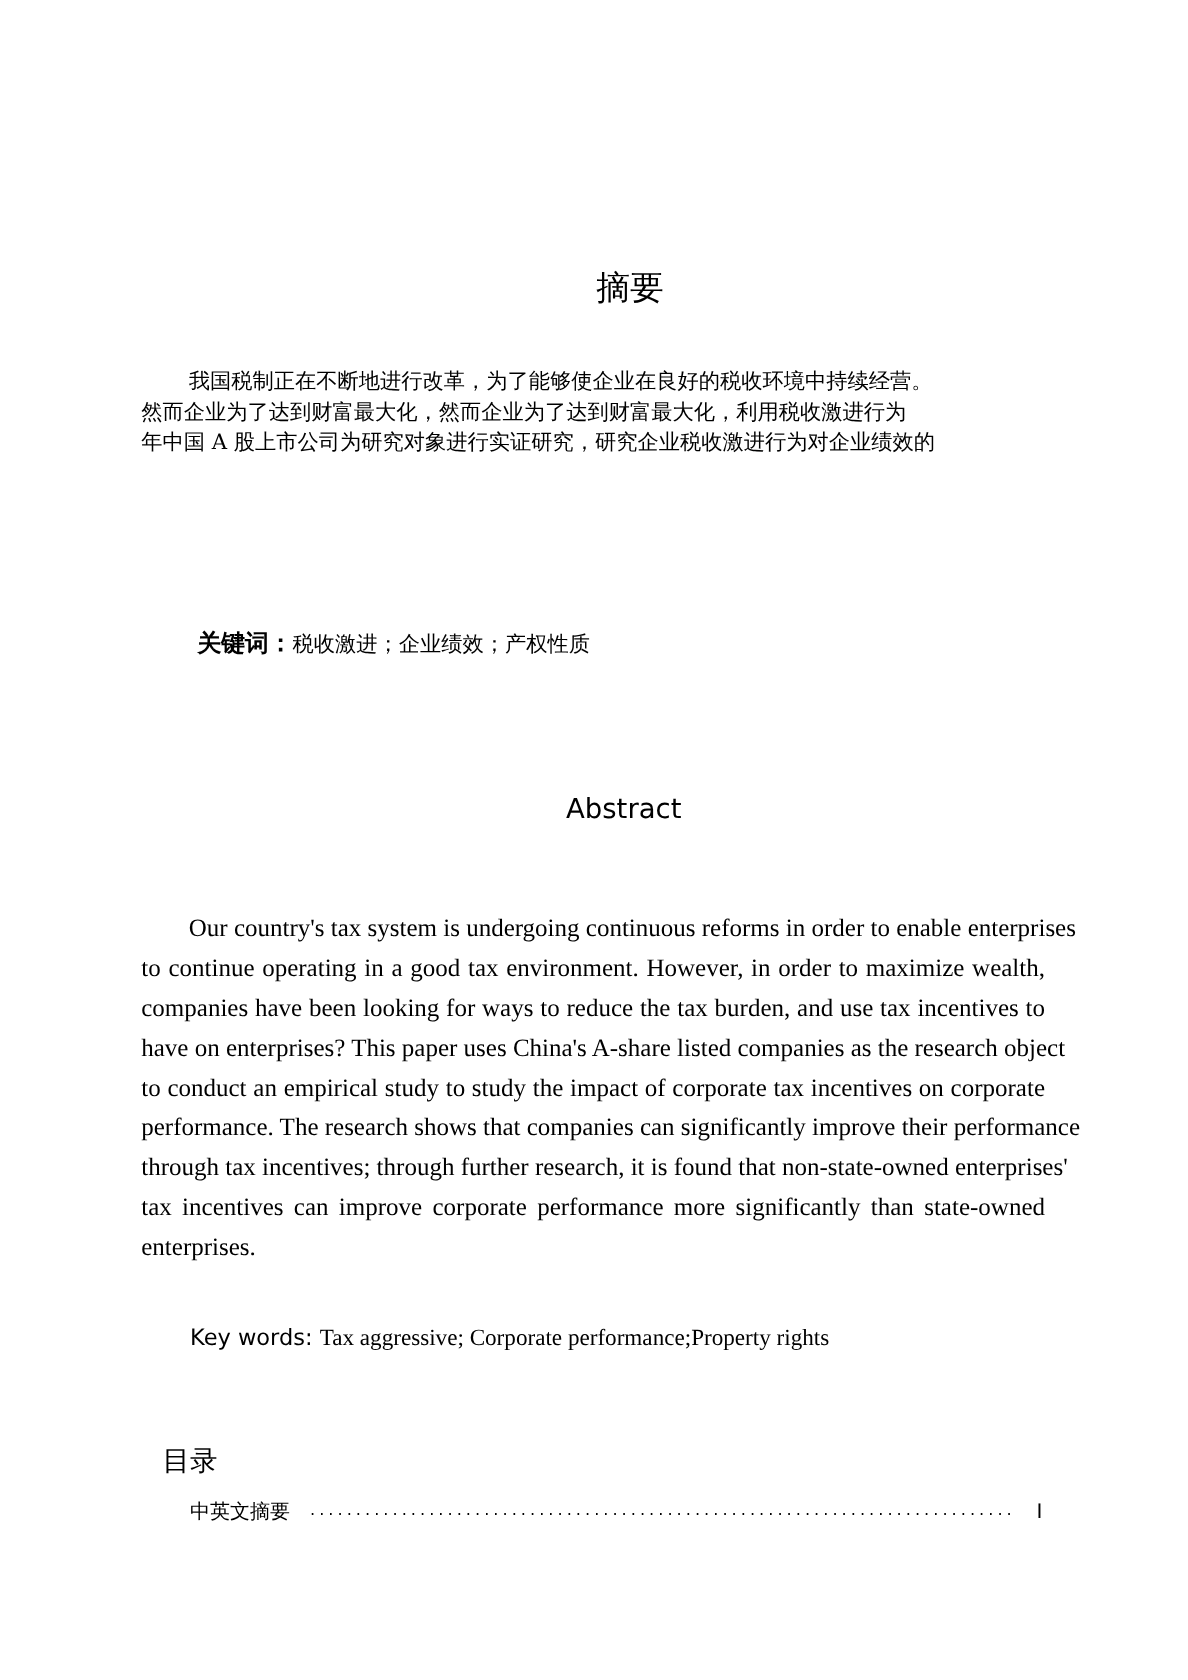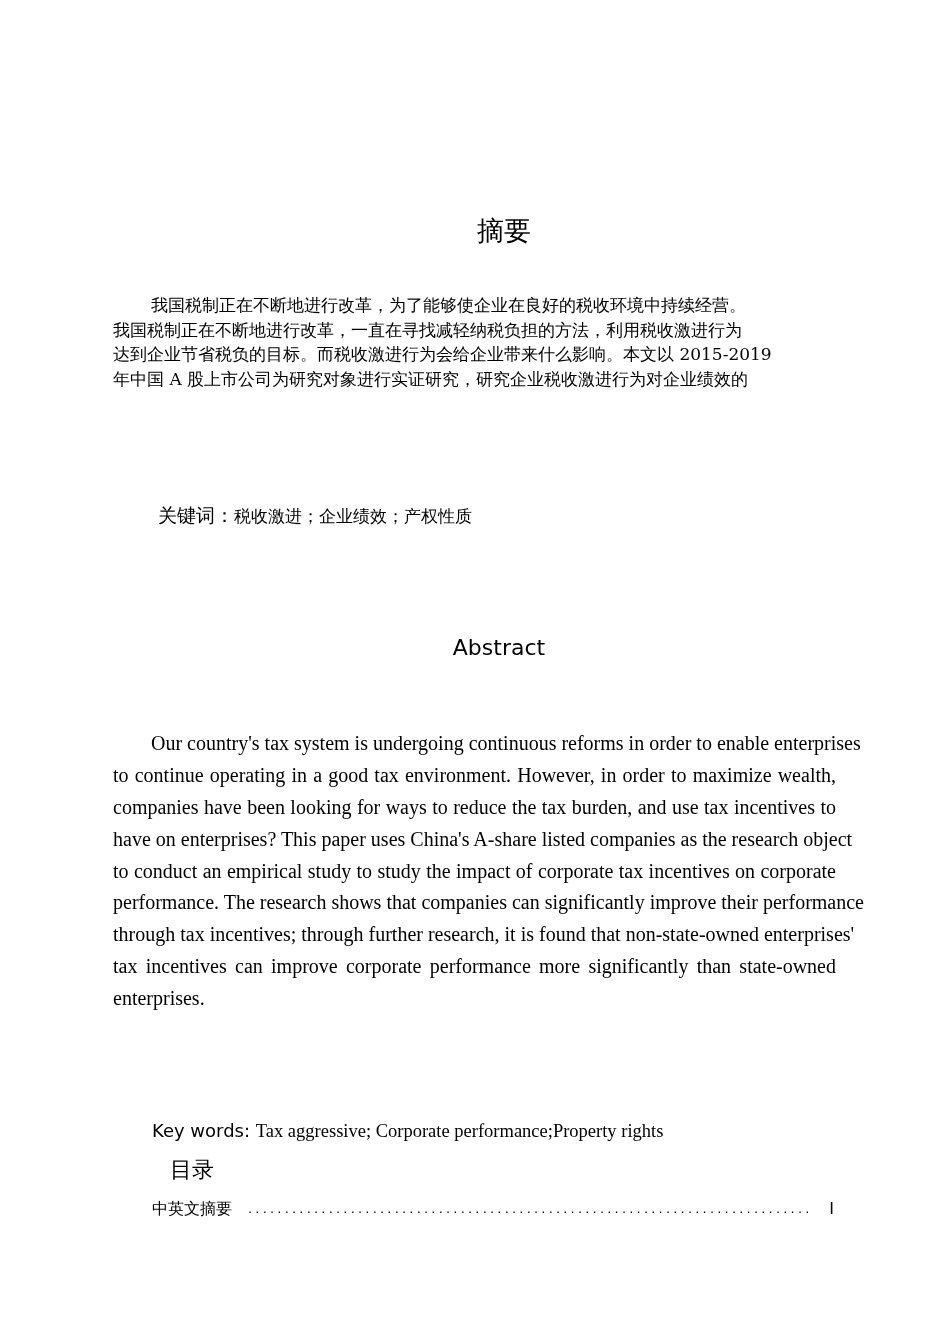--- a/index.html
+++ b/index.html
@@ -3,46 +3,45 @@
 <meta charset="utf-8">
 <style>
   html, body { margin: 0; padding: 0; background: #ffffff; }
   body { width: 950px; height: 1344px; position: relative; overflow: hidden; color: #000; }
   .page { position: absolute; left: 0; top: 0; width: 950px; height: 1344px; }
   .title-cn { position: absolute; left: 0; width: 1008px; top: 211px; text-align: center; font-family: "DejaVu Sans", sans-serif; font-size: 27px; line-height: 40px; }
   .para-cn { position: absolute; left: 113px; width: 735px; top: 274px; font-family: "DejaVu Serif", serif; font-size: 17px; line-height: 24.5px; text-align: justify; margin-top: 19px; }
   .para-cn .ln { display: block; white-space: nowrap; }
   .para-cn .ln.indent { padding-left: 38px; }
   .kw-cn { position: absolute; left: 158px; top: 500px; font-size: 17px; line-height: 30px; white-space: nowrap; }
-  .kw-cn .lbl { font-family: "DejaVu Sans", sans-serif; font-size: 19px; }
+  .kw-cn .lbl { font-family: "DejaVu Sans", sans-serif; font-size: 19px; font-weight: bold; }
   .kw-cn .val { font-family: "DejaVu Serif", serif; }
   .title-en { position: absolute; left: 0; width: 998px; top: 630px; text-align: center; font-family: "DejaVu Sans", sans-serif; font-size: 22px; line-height: 36px; }
   .para-en { position: absolute; left: 113px; width: 723px; top: 728px; font-family: "Liberation Serif", serif; font-size: 20px; line-height: 31.9px; }
   .para-en .ln { display: block; text-align: justify; text-align-last: justify; white-space: nowrap; height: 31.9px; }
   .para-en .ln.last { text-align-last: left; }
   .para-en .ln.indent { padding-left: 38px; }
-  .kw-en { position: absolute; left: 152px; top: 1116px; font-size: 18.5px; line-height: 30px; white-space: nowrap; }
+  .kw-en { position: absolute; left: 152px; top: 1056px; font-size: 18.5px; line-height: 30px; white-space: nowrap; }
   .kw-en .lbl { font-family: "DejaVu Sans", sans-serif; font-size: 18px; }
   .kw-en .val { font-family: "Liberation Serif", serif; }
-  .toc-title { position: absolute; left: 130px; top: 1153px; font-family: "DejaVu Sans", sans-serif; font-size: 22px; line-height: 34px; margin-left: 40px; }
+  .toc-title { position: absolute; left: 130px; top: 1153px; font-family: "DejaVu Sans", sans-serif; font-size: 22px; line-height: 34px; }
   .toc-row { position: absolute; left: 152px; width: 682px; top: 1196px; display: flex; align-items: flex-end; font-family: "DejaVu Sans", sans-serif; font-size: 16px; line-height: 26px; gap: 16px; }
   .toc-row .leader { flex: 1; overflow: hidden; white-space: nowrap; letter-spacing: 3.2px; font-size: 13px; }
   .toc-row .pg { padding-left: 4px; }
 </style>
 </head>
 <body>
 
 <div class="page">
 
   <div class="title-cn">摘要</div>
 
   <div class="para-cn">
     <span class="ln indent">我国税制正在不断地进行改革，为了能够使企业在良好的税收环境中持续经营。</span>
-    <span class="ln">我国税制正在不断地进行改革，一直在寻找减轻纳税负担的方法，利用税收激进行为</span>
-    <span class="ln">达到企业节省税负的目标。而税收激进行为会给企业带来什么影响。本文以 2015-2019</span>
+    <span class="ln">然而企业为了达到财富最大化，然而企业为了达到财富最大化，利用税收激进行为</span>
     <span class="ln">年中国 A 股上市公司为研究对象进行实证研究，研究企业税收激进行为对企业绩效的</span>
   </div>
 
   <div class="kw-cn">
     <span class="lbl">关键词：</span><span class="val">税收激进；企业绩效；产权性质</span>
   </div>
 
   <div class="title-en">Abstract</div>
 
   <div class="para-en">

